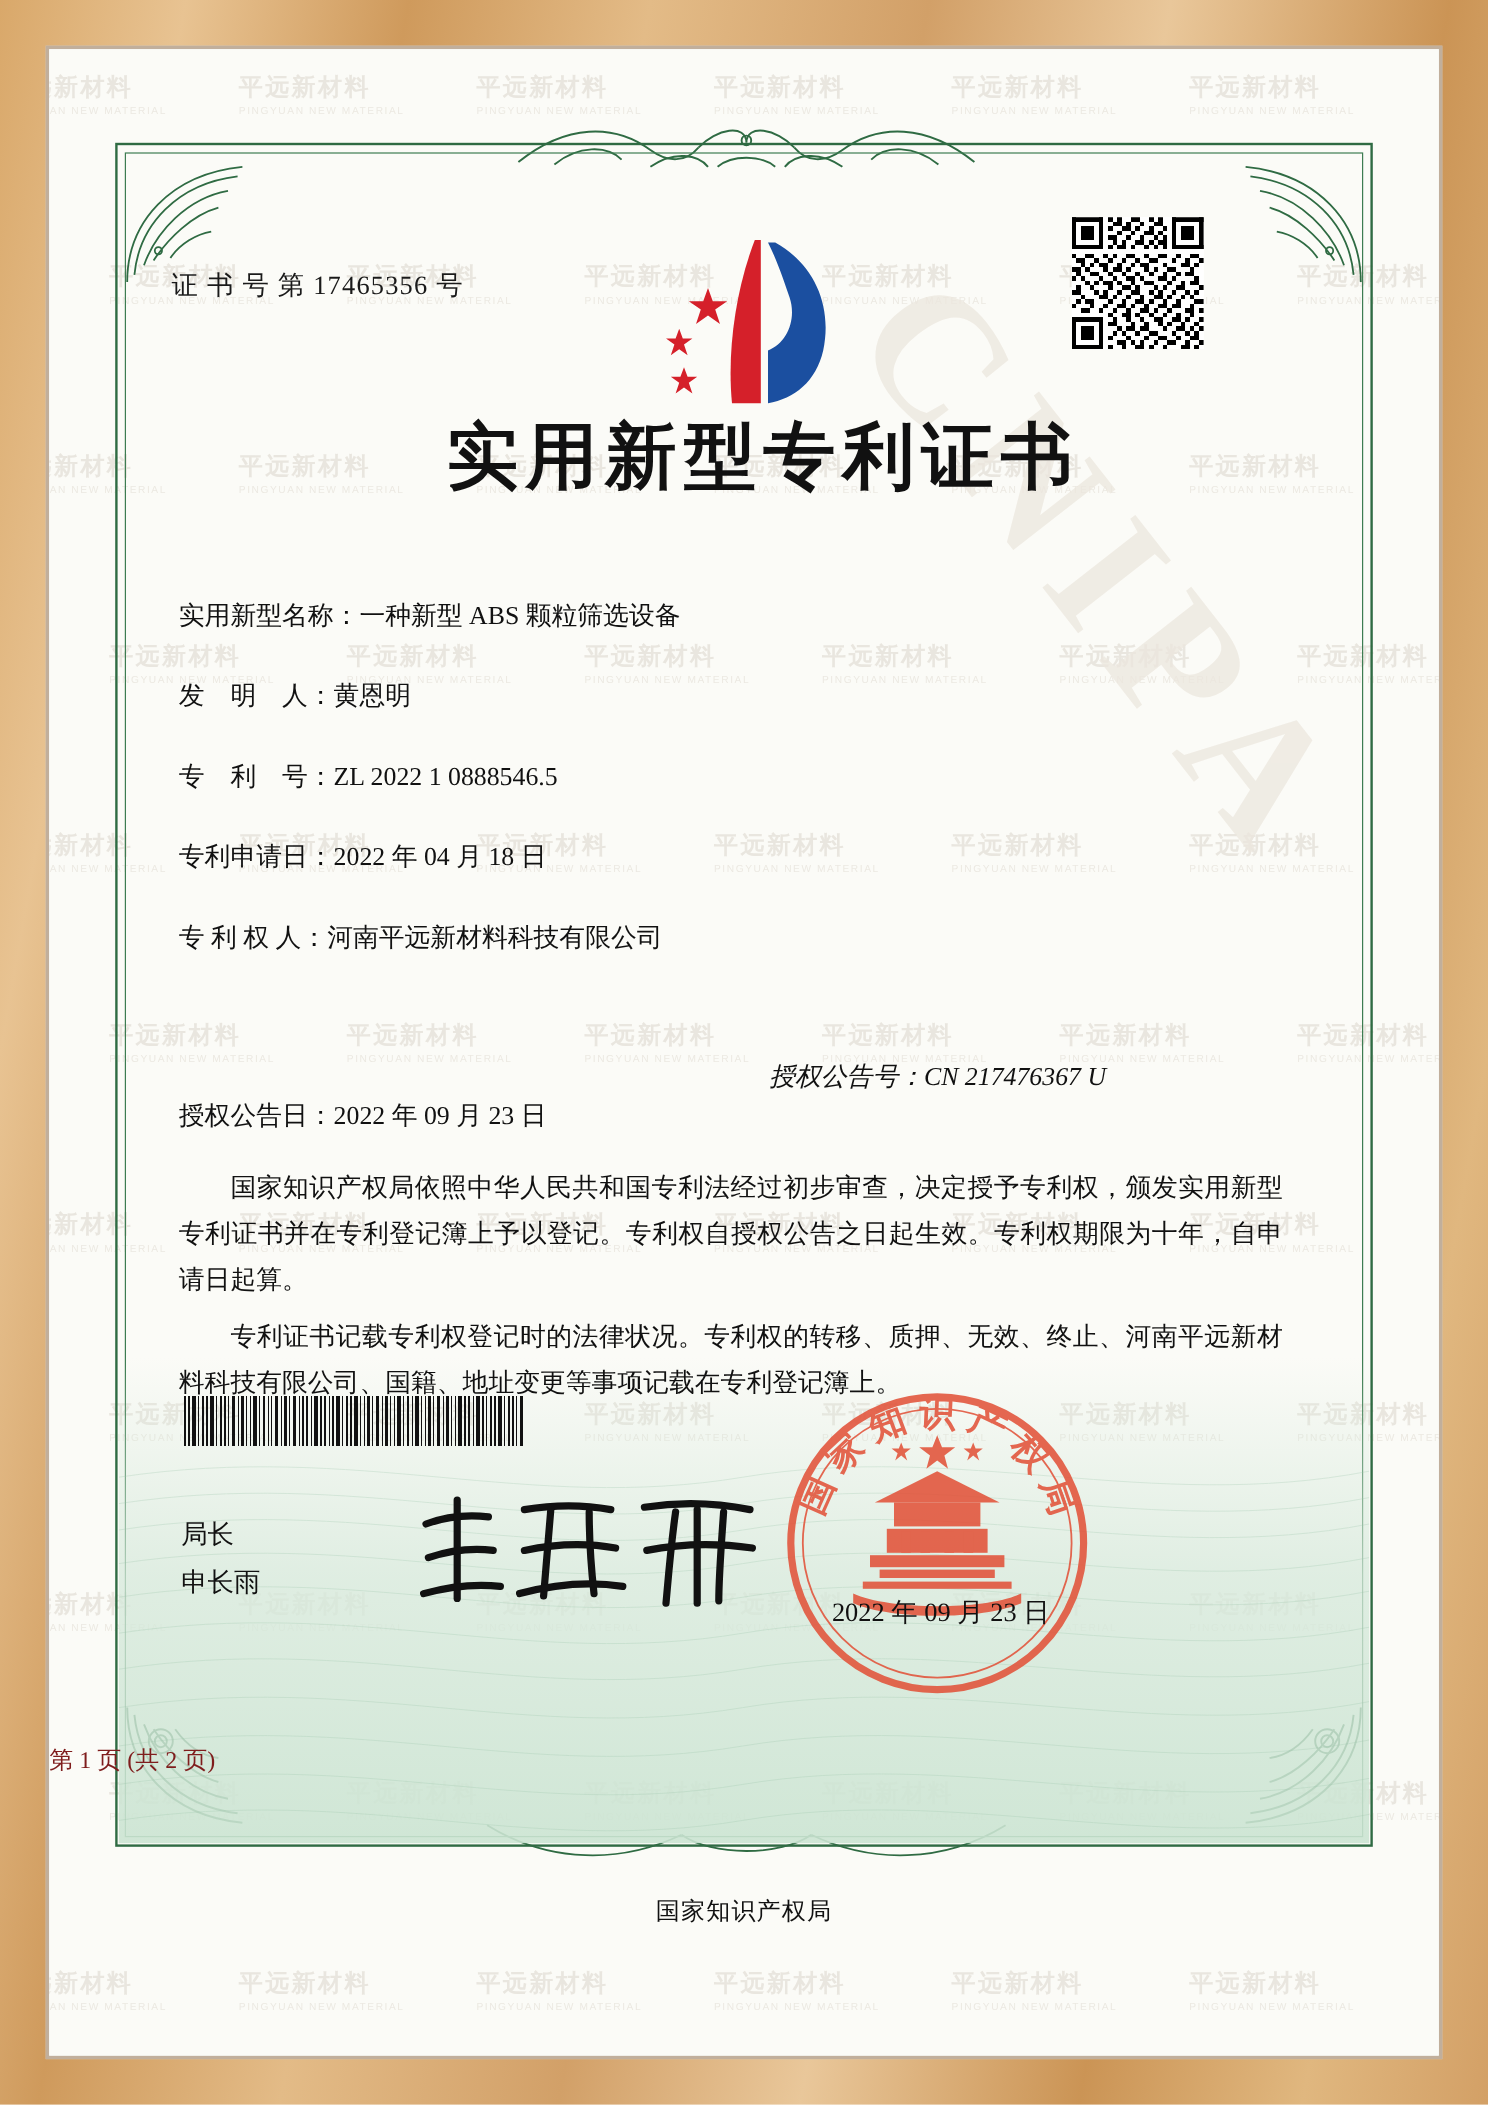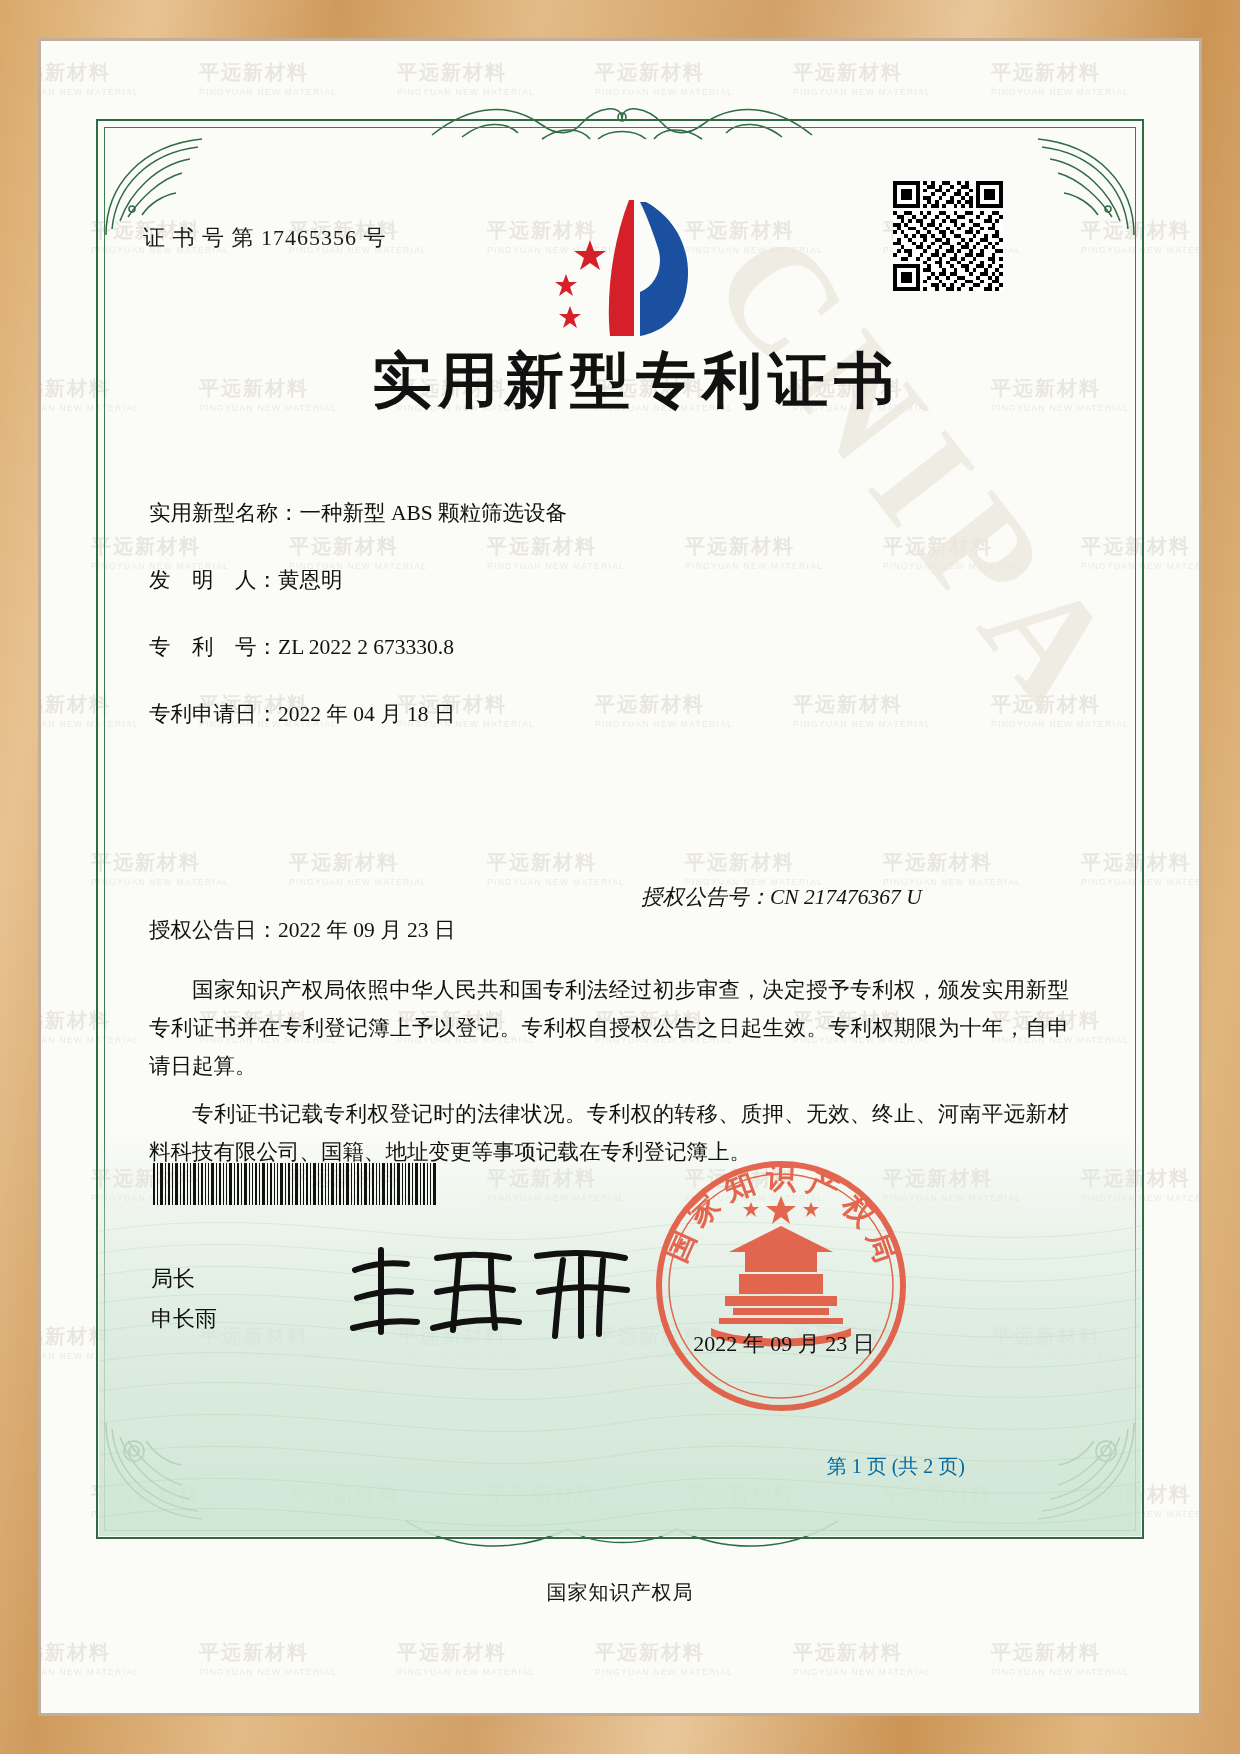--- a/index.html
+++ b/index.html
@@ -124,22 +124,22 @@
 
   #seal{
     position:absolute;left:610px;top:1115px;width:260px;height:260px;
   }
   #seal-date{
     position:absolute;left:618px;top:1288px;width:250px;text-align:center;
     font-size:22px;color:#111;
   }
 
   #page-num{
-    position:absolute;left:0;top:1412px;width:924px;text-align:right;
-    font-size:20px;color:#0369a1;
+    position:absolute;left:0;top:1412px;width:924px;text-align:left;
+    font-size:20px;color:#7f1d1d;
   }
   #footer-note{
     position:absolute;left:0;top:1538px;width:1158px;text-align:center;
     font-size:20px;color:#111;letter-spacing:1px;
   }
 </style>
 </head>
 <body>
 
 <div id="frame">
@@ -547,24 +547,27 @@
 
       <div id="title">实用新型专利证书</div>
 
       <div class="field" style="top:455px;">
         <span class="lbl">实用新型名称：</span><span class="val">一种新型 ABS 颗粒筛选设备</span>
       </div>
       <div class="field" style="top:522px;">
         <span class="lbl">发　明　人：</span><span class="val">黄恩明</span>
       </div>
       <div class="field" style="top:589px;">
-        <span class="lbl">专　利　号：</span><span class="val">ZL 2022 2 673330.8</span>
+        <span class="lbl">专　利　号：</span><span class="val">ZL 2022 1 0888546.5</span>
       </div>
       <div class="field" style="top:656px;">
         <span class="lbl">专利申请日：</span><span class="val">2022 年 04 月 18 日</span>
+      </div>
+      <div class="field" style="top:723px;">
+        <span class="lbl">专 利 权 人：</span><span class="val">河南平远新材料科技有限公司</span>
       </div>
 
       <div class="field" style="top:872px;width:420px;">
         <span class="lbl">授权公告日：</span><span class="val">2022 年 09 月 23 日</span>
       </div>
       <div class="field" style="left:600px;top:839px;width:420px;font-style:italic;">
         <span class="lbl">授权公告号：</span><span class="val">CN 217476367 U</span>
       </div>
 
       <div id="paragraphs" style="top:930px;">

